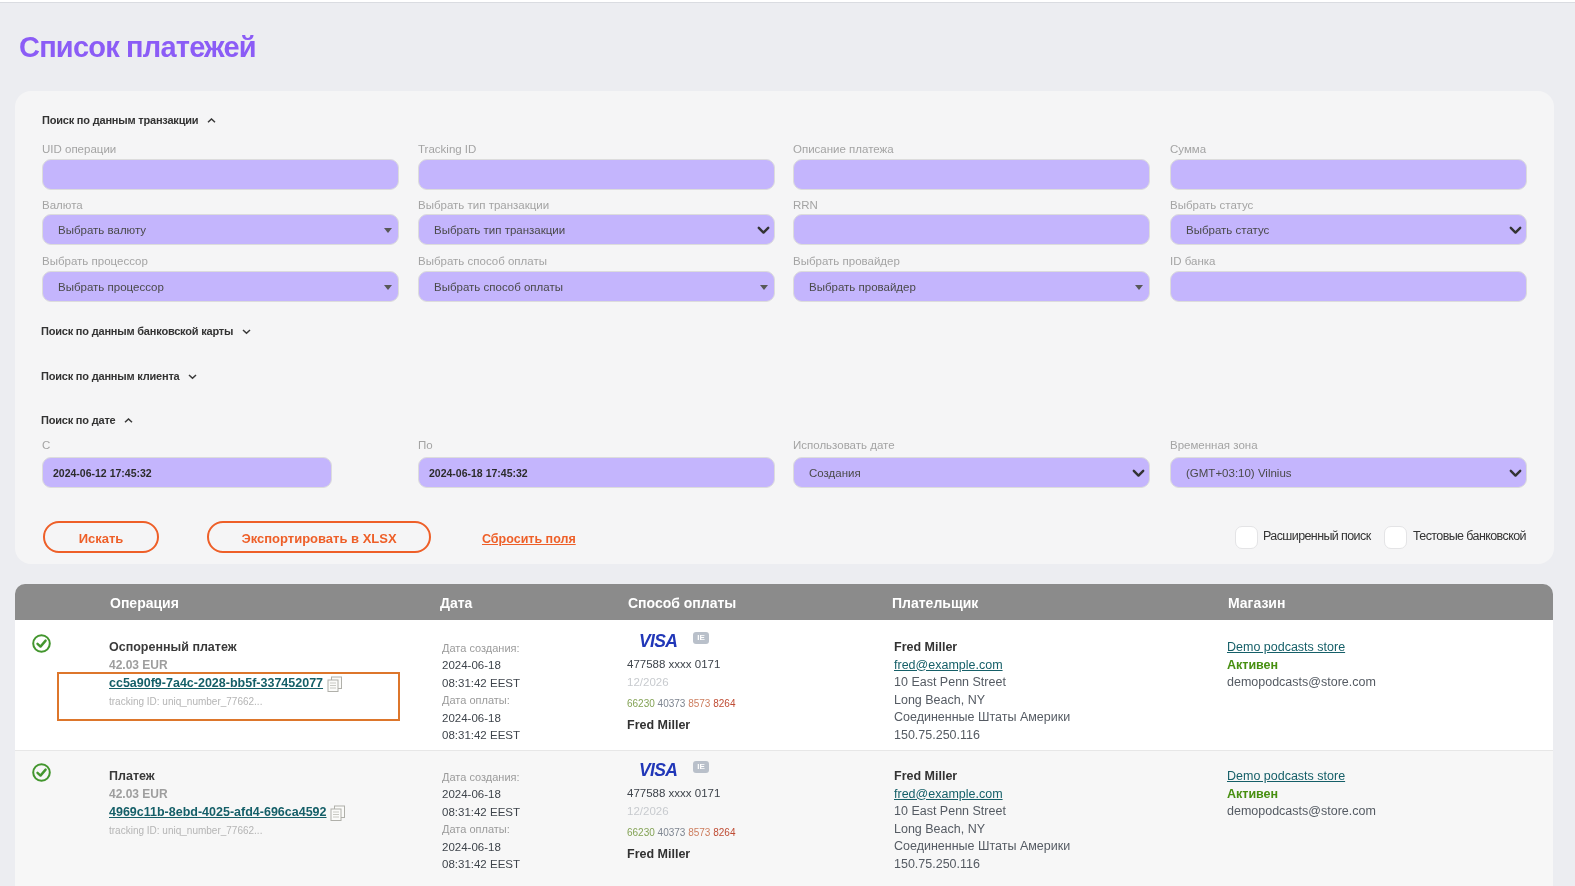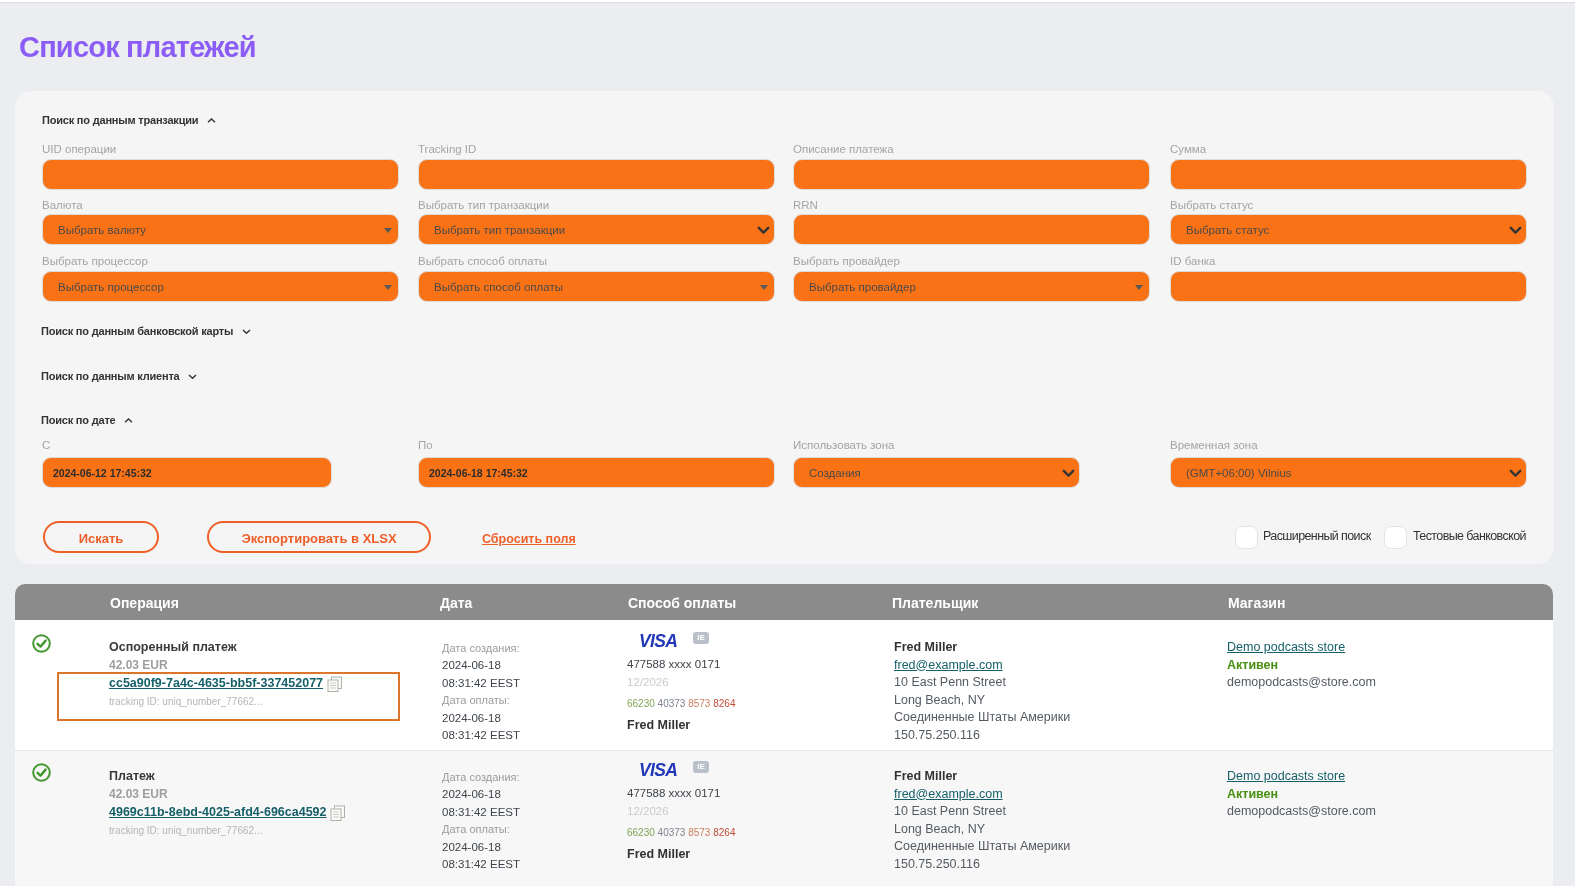--- a/index.html
+++ b/index.html
@@ -8,21 +8,21 @@
   .topstrip { position:absolute; left:0; top:0; width:1575px; height:3px; background:#fff; border-bottom:1px solid #dadce1; }
   .abs { position:absolute; }
   h1 { position:absolute; left:19px; top:31px; font-size:29px; line-height:33px; font-weight:bold; color:#8b5cf6; letter-spacing:-0.8px; }
 
   .panel { position:absolute; left:15px; top:91px; width:1539px; height:473px; background:#f5f5f6; border-radius:16px; }
 
   .sec { position:absolute; font-size:11px; letter-spacing:-0.2px; line-height:14px; font-weight:bold; color:#333; }
   .sec svg { margin-left:6px; }
 
   .lbl { position:absolute; font-size:11.5px; line-height:14px; color:#a4a4a4; }
-  .inp { position:absolute; height:31px; background:#f97316; border:1px solid #dcdcdc; border-radius:9px; }
+  .inp { position:absolute; height:31px; background:#c4b5fd; border:1px solid #dcdcdc; border-radius:9px; }
   .inp .txt { position:absolute; left:15px; top:9px; font-size:11.5px; color:#4a4a4a; }
   .inp .val { position:absolute; left:10px; top:9px; font-size:10.5px; color:#2c2c2c; font-weight:bold; }
   .tri { position:absolute; right:6.5px; top:12.5px; width:0; height:0; border-left:4.2px solid transparent; border-right:4.2px solid transparent; border-top:5px solid #585858; }
   .chev { position:absolute; right:4px; top:10.5px; }
 
   .btn { position:absolute; height:32px; border:2px solid #ee5f28; border-radius:16px; color:#ee5f28; font-size:13px; font-weight:bold; text-align:center; background:transparent; }
   .btn span { position:relative; top:8px; }
   .reset { position:absolute; color:#ee5f28; font-size:12.5px; font-weight:bold; text-decoration:underline; }
 
   .cb { position:absolute; width:23px; height:23px; background:#fff; border:1px solid #e4e4e6; border-radius:7px; }
@@ -117,30 +117,30 @@
 <div class="inp" style="left:1170px; top:271px; width:357px;"></div>
 
 <div class="lbl" style="left:42px; top:438px;">С</div>
 <div class="inp" style="left:42px; top:457px; width:290px;">
     <span class="val">2024-06-12 17:45:32</span>
   </div>
 <div class="lbl" style="left:418px; top:438px;">По</div>
 <div class="inp" style="left:418px; top:457px; width:357px;">
     <span class="val">2024-06-18 17:45:32</span>
   </div>
-<div class="lbl" style="left:793px; top:438px;">Использовать зона</div>
-<div class="inp" style="left:793px; top:457px; width:287px;">
+<div class="lbl" style="left:793px; top:438px;">Использовать дате</div>
+<div class="inp" style="left:793px; top:457px; width:357px;">
     <span class="txt">Создания</span>
   <svg class="chev" width="13" height="9" viewBox="0 0 13 9">
       <path d="M1.8 1.8 L6.5 6.6 L11.2 1.8" fill="none" stroke="#333" stroke-width="2.4" stroke-linecap="round" stroke-linejoin="round"></path>
     </svg>
   </div>
 <div class="lbl" style="left:1170px; top:438px;">Временная зона</div>
 <div class="inp" style="left:1170px; top:457px; width:357px;">
-    <span class="txt">(GMT+06:00) Vilnius</span>
+    <span class="txt">(GMT+03:10) Vilnius</span>
   <svg class="chev" width="13" height="9" viewBox="0 0 13 9">
       <path d="M1.8 1.8 L6.5 6.6 L11.2 1.8" fill="none" stroke="#333" stroke-width="2.4" stroke-linecap="round" stroke-linejoin="round"></path>
     </svg>
   </div>
 
 <div class="btn" style="left:43px; top:521px; width:116px;"><span>Искать</span></div>
 <div class="btn" style="left:207px; top:521px; width:224px;"><span>Экспортировать в XLSX</span></div>
 <a class="reset" style="left:482px; top:532px;">Сбросить поля</a>
 <div class="cb" style="left:1235px; top:526px;"></div>
 <div class="cblbl" style="left:1263px; top:529px;text-align:right;">Расширенный поиск</div>
@@ -160,21 +160,21 @@
 
 <svg class="abs" style="left:32px; top:634px;" width="19" height="19" viewBox="0 0 19 19">
   <circle cx="9.5" cy="9.5" r="8.3" fill="none" stroke="#43962e" stroke-width="2"></circle>
   <path d="M5.5 9.8 L8.5 12.6 L13.6 6.6" fill="none" stroke="#43962e" stroke-width="2.4" stroke-linecap="round" stroke-linejoin="round"></path>
 </svg>
 <div class="cell" style="left:109px; top:639px;">
   <div class="t13b">Оспоренный платеж</div>
   <div class="eur">42.03 EUR</div>
 </div>
 <div class="obox" style="left:57px; top:672px; width:343px; height:49px;"></div>
-<div class="cell" style="left:109px; top:674.5px;"><span class="uid">cc5a90f9-7a4c-4635-bb5f-337452077</span></div>
+<div class="cell" style="left:109px; top:674.5px;"><span class="uid">cc5a90f9-7a4c-2028-bb5f-337452077</span></div>
 <div class="cell" style="left:109px; top:692.5px;"><span class="trk">tracking ID: uniq_number_77662...</span></div>
 <svg class="abs" style="left:327px; top:676px;" width="16" height="16" viewBox="0 0 16 16">
   <rect x="4.5" y="1" width="10" height="11.5" fill="#fbfbf9" stroke="#b0b0aa" stroke-width="1"></rect>
   <rect x="1" y="4" width="10" height="11.5" fill="#fbfbf9" stroke="#b0b0aa" stroke-width="1"></rect>
   <path d="M3 7 H9 M3 9.5 H9 M3 12 H9" stroke="#c9c9c3" stroke-width="1"></path>
 </svg>
 
 <div class="cell" style="left:442px; top:639.5px;">
   <div class="dlbl">Дата создания:</div>
   <div class="dark">2024-06-18</div>

